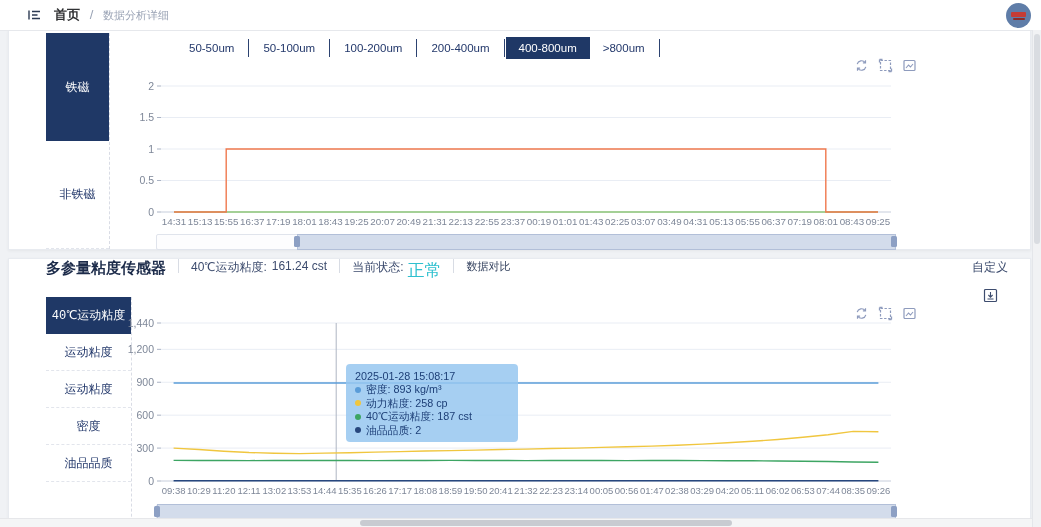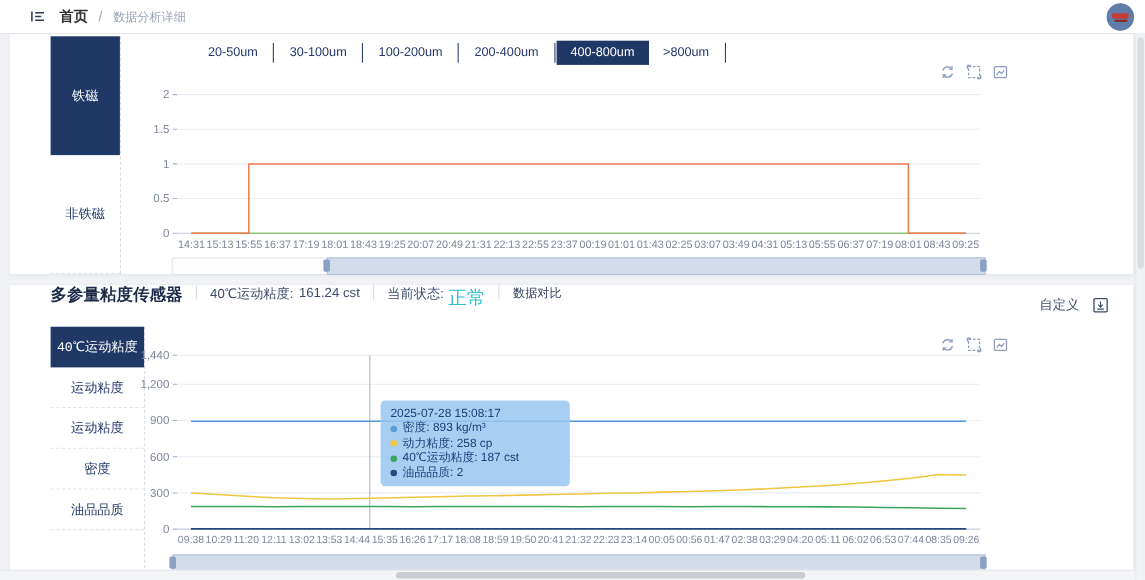--- a/index.html
+++ b/index.html
@@ -55,21 +55,21 @@
   .p2-dz{top:245px;}
   .dz-win{position:absolute;top:-1px;height:14px;background:#ccd7e8;border:1px solid #aab9d5;opacity:.85;}
   .dz-handle{position:absolute;top:1px;width:6px;height:11px;background:#8da0c4;border-radius:1.5px;z-index:2;}
   
   .p2-header{position:absolute;left:37px;top:0;height:36px;display:flex;align-items:flex-start;}
   .p2-title{font-size:15px;font-weight:bold;color:#1c2b4a;}
   .hd-sep{width:1px;height:14px;background:#d8dce4;margin:0 12px;}
   .hd-text{font-size:12px;color:#3d4c6e;}
   .hd-status{font-size:17px;color:#2fc0cf;margin-left:4px;}
   .hd-link{font-size:11px;color:#33415e;cursor:pointer;}
-  .p2-right{position:absolute;right:22px;top:0;height:36px;display:flex;align-items:center;gap:12px;}
+  .p2-right{position:absolute;right:22px;top:0;height:36px;display:flex;align-items:center;gap:12px;flex-direction:column;}
   .custom-label{font-size:12px;color:#3d4c6e;cursor:pointer;}
   .export-btn{width:15px;height:15px;cursor:pointer;}
   
   .tooltip{position:absolute;left:337px;top:105px;width:172px;background:rgba(151,199,240,.85);
     border-radius:4px;padding:5px 9px;box-sizing:border-box;z-index:4;}
   .tt-date{font-size:10.8px;color:#1d3f77;line-height:14px;}
   .tt-row{font-size:10.8px;color:#1d3f77;line-height:13.5px;display:flex;align-items:center;}
   .tt-dot{width:6px;height:6px;border-radius:50%;margin-right:5px;flex:0 0 auto;}
   
   .vscroll{position:absolute;right:0;top:30px;width:9px;height:497px;background:#f1f2f4;border-left:1px solid #e4e6ea;box-sizing:border-box;z-index:6;}
@@ -97,23 +97,23 @@
     <span class="logo-bar2"></span>
   </div>
 </div>
 
 <div class="panel panel1">
   <div class="side p1-side">
       <div class="side-item active">铁磁</div>
       <div class="side-item">非铁磁</div>
     </div>
   <div class="tabs">
-      <div class="tab">20-50um</div>
-      <div class="tabsep"></div>
-      <div class="tab">30-100um</div>
+      <div class="tab">50-50um</div>
+      <div class="tabsep"></div>
+      <div class="tab">50-100um</div>
       <div class="tabsep"></div>
       <div class="tab">100-200um</div>
       <div class="tabsep"></div>
       <div class="tab">200-400um</div>
       <div class="tabsep"></div>
       <div class="tab active">400-800um</div>
       <div class="tab">&gt;800um</div>
       <div class="tabsep"></div>
     </div>
   <div class="toolbox p1-toolbox">
@@ -286,21 +286,21 @@
       <text x="707.1" y="193" text-anchor="middle" fill="#7e8798" font-size="9.5">07:44</text>
       <text x="732.2" y="193" text-anchor="middle" fill="#7e8798" font-size="9.5">08:35</text>
       <text x="757.4" y="193" text-anchor="middle" fill="#7e8798" font-size="9.5">09:26</text>
       <line x1="215.2" y1="22" x2="215.2" y2="180" stroke="#aeb6c2" stroke-width="1"></line>
       <path d="M52.6 82L77.8 82L102.9 82L128.1 82L153.3 82L178.4 82L203.6 82L228.8 82L254.0 82L279.1 82L304.3 82L329.5 82L354.7 82L379.8 82L405.0 82L430.2 82L455.3 82L480.5 82L505.7 82L530.9 82L556.0 82L581.2 82L606.4 82L631.6 82L656.7 82L681.9 82L707.1 82L732.2 82L757.4 82" fill="none" stroke="#5a9cd8" stroke-width="1.4"></path>
       <path d="M52.6 147.1L77.8 148.5L102.9 150.2L128.1 151.5L153.3 152.2L178.4 152.6L203.6 152.1L228.8 151.7L254.0 151.1L279.1 150.6L304.3 150L329.5 149.6L354.7 149.1L379.8 148.5L405.0 148.1L430.2 147.5L455.3 147.1L480.5 146.4L505.7 145.8L530.9 145.1L556.0 144.2L581.2 143.1L606.4 141.8L631.6 140.3L656.7 138.5L681.9 136.3L707.1 133.7L732.2 130.4L757.4 130.8" fill="none" stroke="#f0c63f" stroke-width="1.4"></path>
       <path d="M52.6 159.4L77.8 159.5L102.9 159.5L128.1 159.6L153.3 159.5L178.4 159.5L203.6 159.5L228.8 159.5L254.0 159.6L279.1 159.5L304.3 159.5L329.5 159.4L354.7 159.5L379.8 159.5L405.0 159.6L430.2 159.5L455.3 159.5L480.5 159.5L505.7 159.6L530.9 159.5L556.0 159.5L581.2 159.6L606.4 159.7L631.6 159.8L656.7 160L681.9 160.3L707.1 160.5L732.2 161L757.4 161.3" fill="none" stroke="#3da563" stroke-width="1.4"></path>
       <path d="M52.6 179.8L77.8 179.8L102.9 179.8L128.1 179.8L153.3 179.8L178.4 179.8L203.6 179.8L228.8 179.8L254.0 179.8L279.1 179.8L304.3 179.8L329.5 179.8L354.7 179.8L379.8 179.8L405.0 179.8L430.2 179.8L455.3 179.8L480.5 179.8L505.7 179.8L530.9 179.8L556.0 179.8L581.2 179.8L606.4 179.8L631.6 179.8L656.7 179.8L681.9 179.8L707.1 179.8L732.2 179.8L757.4 179.8" fill="none" stroke="#27477e" stroke-width="1.4"></path>
     </svg>
   <div class="tooltip">
-    <div class="tt-date">2025-07-28 15:08:17</div>
+    <div class="tt-date">2025-01-28 15:08:17</div>
     <div id="tt-rows">
         <div class="tt-row">
           <span class="tt-dot" style="background: rgb(90, 156, 216);"></span>
           <span>密度:  893 kg/m³</span>
         </div>
         <div class="tt-row">
           <span class="tt-dot" style="background: rgb(240, 198, 63);"></span>
           <span>动力粘度:  258 cp</span>
         </div>
         <div class="tt-row">

